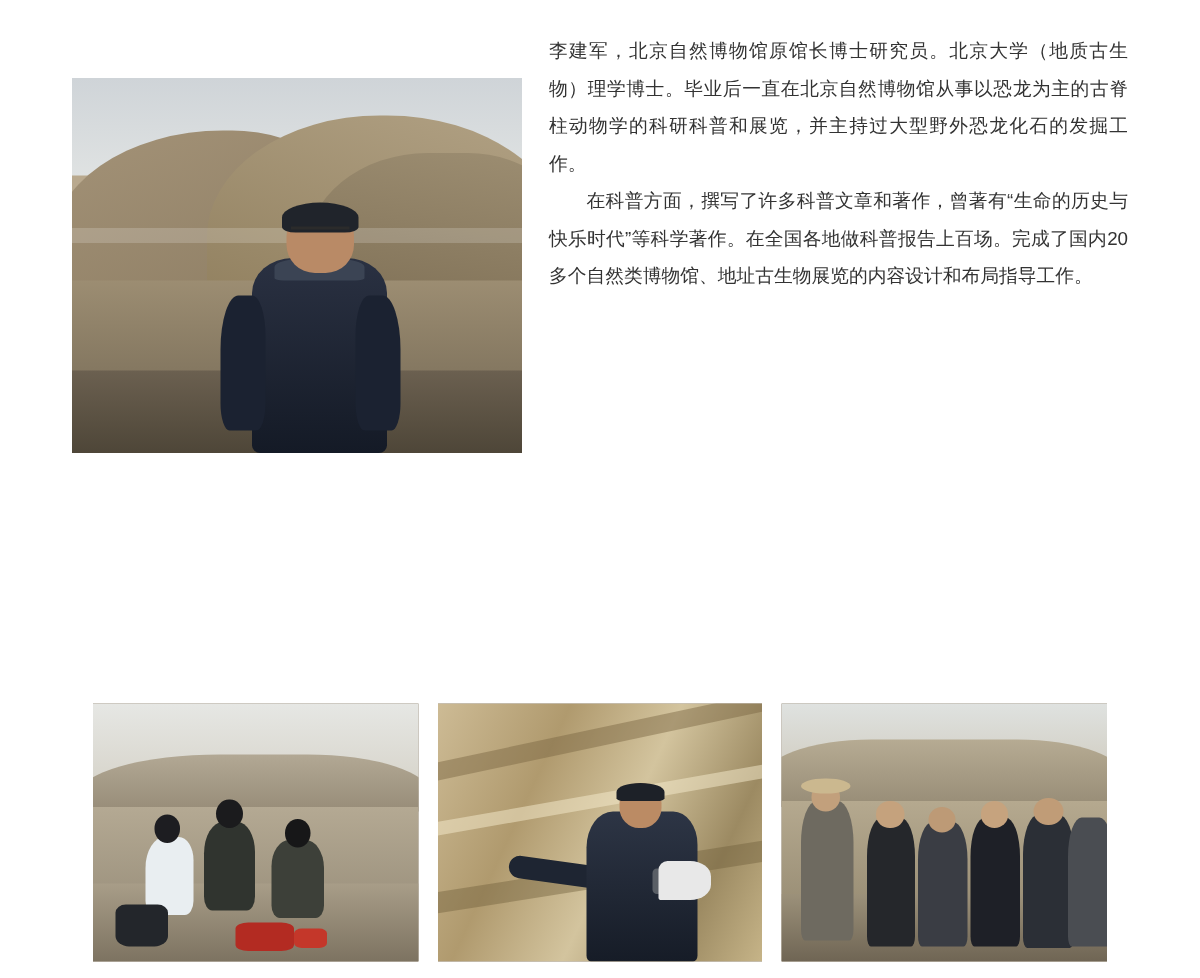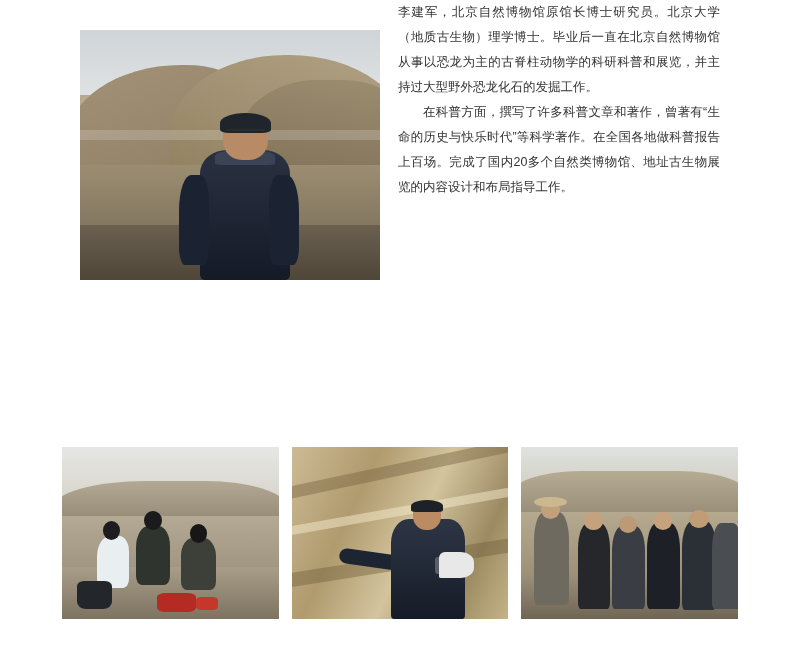--- a/index.html
+++ b/index.html
@@ -54,21 +54,22 @@
     margin-top: 12px;
     font-size: 16px;
     font-weight: bold;
     letter-spacing: 0.5px;
     color: #1f1f1f;
   }
 
   
   .bio-section {
     position: relative;
-    padding: 0 80px;
+    margin-top: 22px;
+    padding: 0 48px;
     display: flex;
     gap: 18px;
     align-items: flex-start;
   }
   .portrait {
     position: relative;
     width: 300px;
     height: 250px;
     flex: 0 0 300px;
     margin-top: 30px;

